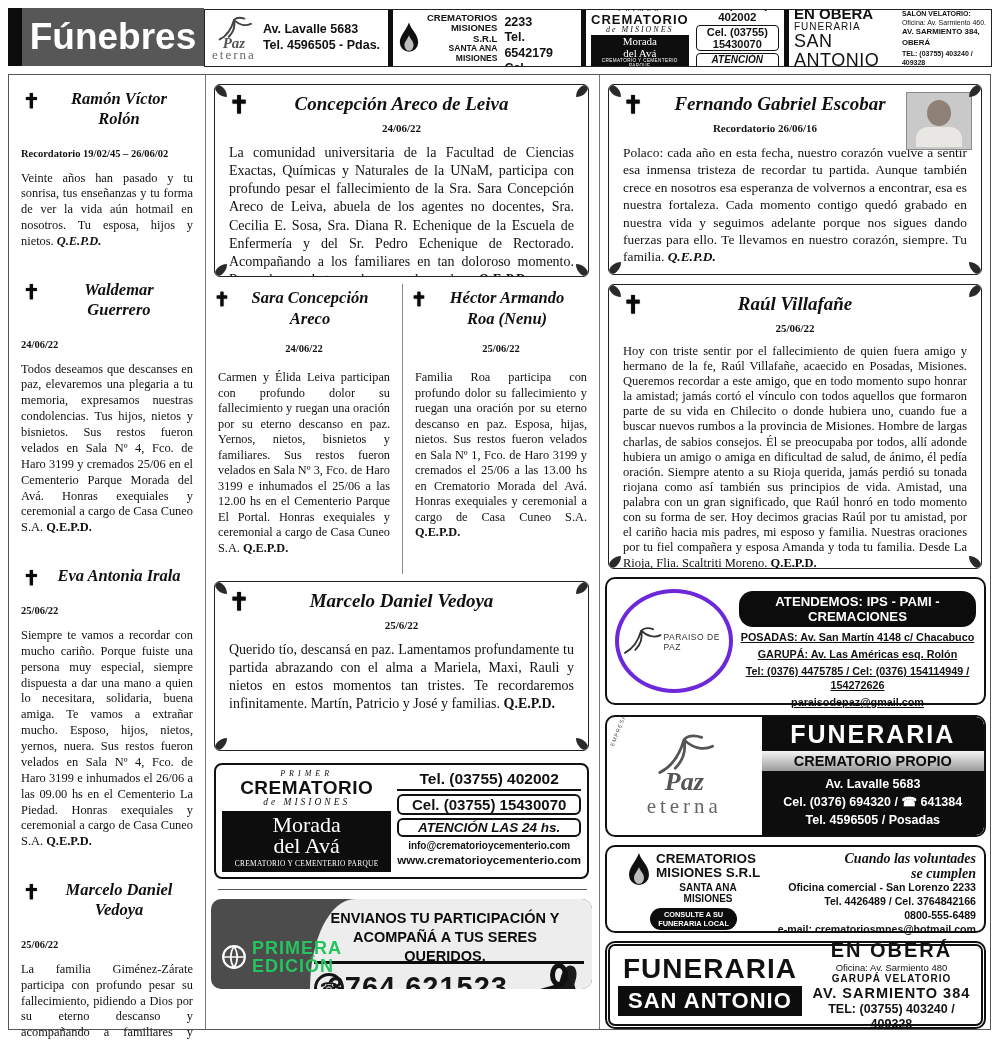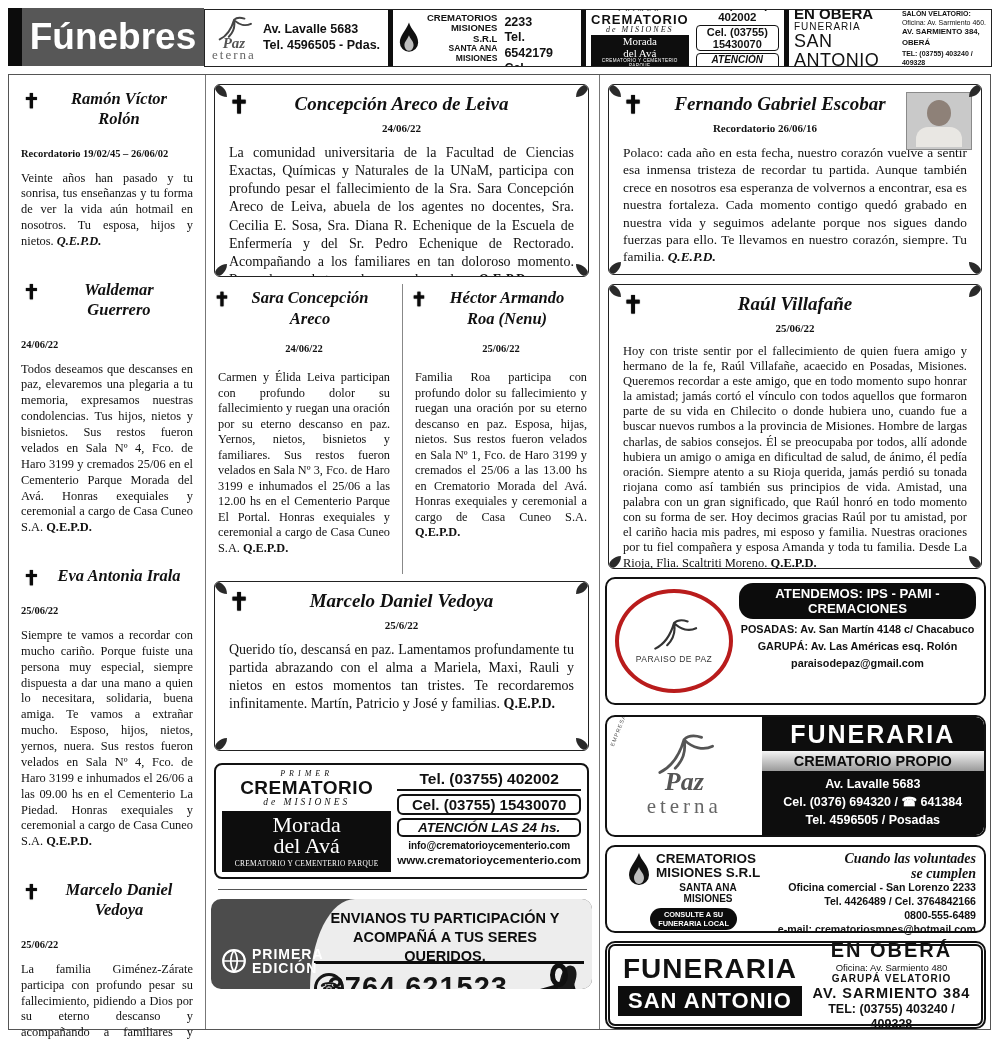--- a/index.html
+++ b/index.html
@@ -110,28 +110,28 @@
   #ad-primera .bar{position:absolute;right:8px;top:62px;width:270px;height:3px;background:#0c0c0c;}
   #ad-primera .phone{position:absolute;right:84px;top:72px;font-family:"Liberation Sans",sans-serif;
      font-weight:bold;font-size:29px;letter-spacing:1px;color:#141414;}
   #ad-primera .wa{position:absolute;right:248px;top:74px;width:30px;height:30px;border:3px solid #161616;border-radius:50%;
      display:flex;align-items:center;justify-content:center;font-size:15px;color:#161616;background:#ededed;box-sizing:border-box;}
   .ribbon{position:absolute;right:2px;top:64px;width:84px;height:56px;}
   .ribbon .b1{position:absolute;width:70px;height:13px;background:#121212;transform:rotate(-16deg);top:26px;left:0;border-radius:3px;}
   .ribbon .b2{position:absolute;width:15px;height:46px;background:#1a1a1a;left:52px;top:2px;transform:rotate(16deg);border-radius:7px/12px;}
   .ribbon .b3{position:absolute;width:18px;height:24px;border:5px solid #101010;border-radius:50%;left:44px;top:0;box-sizing:border-box;}
   #ad-primera .brandrow{position:absolute;left:10px;bottom:14px;display:flex;align-items:center;gap:5px;}
-  #ad-primera .brandtxt{color:#ffffff;font-family:"Liberation Sans",sans-serif;font-weight:bold;font-size:14px;line-height:1;letter-spacing:1px;}
+  #ad-primera .brandtxt{color:#22c55e;font-family:"Liberation Sans",sans-serif;font-weight:bold;font-size:18px;line-height:1;letter-spacing:1px;}
   
   .rad{position:absolute;left:5px;width:381px;border:2px solid #111;border-radius:10px;box-sizing:border-box;background:#fff;}
   #ad-paraiso{top:502px;height:128px;}
-  .oval{position:absolute;left:8px;top:10px;width:118px;height:104px;border:4px solid #b91c1c;border-radius:50%;
-     display:flex;flex-direction:column;align-items:center;justify-content:center;box-sizing:border-box;}
+  .oval{position:absolute;left:8px;top:10px;width:118px;height:104px;border:4px solid #6d28d9;border-radius:50%;
+     display:flex;flex-direction:row;align-items:center;justify-content:center;box-sizing:border-box;}
   .oval .nm{font-family:"Liberation Sans",sans-serif;font-size:8.5px;letter-spacing:.5px;color:#333;margin-top:2px;}
-  #ad-paraiso .content{margin-left:132px;padding:4px 8px 0 0;display:flex;flex-direction:column;gap:3px;text-align:center;}
+  #ad-paraiso .content{margin-left:132px;padding:12px 8px 0 0;display:flex;flex-direction:column;gap:3px;text-align:center;text-decoration:underline;}
   #ad-paraiso .pill{background:#0c0c0c;color:#fff;border-radius:14px;font-family:"Liberation Sans",sans-serif;
      font-weight:bold;font-size:13.2px;padding:3px 4px;}
   #ad-paraiso .ln{font-family:"Liberation Sans",sans-serif;font-weight:bold;font-size:10.8px;line-height:1.3;}
   #ad-pazfun{top:640px;height:122px;display:flex;overflow:hidden;}
   #ad-pazfun .logoL{width:41%;position:relative;display:flex;flex-direction:column;align-items:center;justify-content:center;}
   #ad-pazfun .arc{position:absolute;left:2px;top:28px;font-size:5.5px;letter-spacing:1px;color:#555;
       transform:rotate(-68deg);transform-origin:left top;font-family:"Liberation Sans",sans-serif;}
   #ad-pazfun .script{font-size:26px;margin-top:-10px;}
   #ad-pazfun .eterna{font-size:21px;letter-spacing:4px;}
   #ad-pazfun .dark{width:59%;background:#0d0d0d;color:#fff;display:flex;flex-direction:column;border-radius:0 8px 8px 0;}
@@ -396,20 +396,21 @@
         <div class="oval">
           <svg width="52" height="34" viewBox="0 0 60 40">
               <path d="M8 36 C20 30 26 20 30 6 M30 6 C32 16 30 24 22 32 M30 6 C38 14 48 16 56 12 M30 6 C34 2 40 2 46 4" stroke="#333" stroke-width="2.5" fill="none" stroke-linecap="round"></path>
             </svg>
           <span class="nm">PARAISO DE PAZ</span>
         </div>
         <div class="content">
           <div class="pill">ATENDEMOS: IPS - PAMI - CREMACIONES</div>
           <div class="ln">POSADAS: Av. San Martín 4148 c/ Chacabuco</div>
           <div class="ln">GARUPÁ: Av. Las Américas esq. Rolón</div>
+          <div class="ln">Tel: (0376) 4475785 / Cel: (0376) 154114949 / 154272626</div>
           <div class="ln">paraisodepaz@gmail.com</div>
         </div>
       </div>
 
       <div class="rad" id="ad-pazfun">
         <div class="logoL">
           <span class="arc">EMPRESA DE SERVICIOS FUNEBRES</span>
           <svg width="74" height="44" viewBox="0 0 60 40">
               <path d="M8 36 C20 30 26 20 30 6 M30 6 C32 16 30 24 22 32 M30 6 C38 14 48 16 56 12 M30 6 C34 2 40 2 46 4" stroke="#555" stroke-width="2.5" fill="none" stroke-linecap="round"></path>
             </svg>

